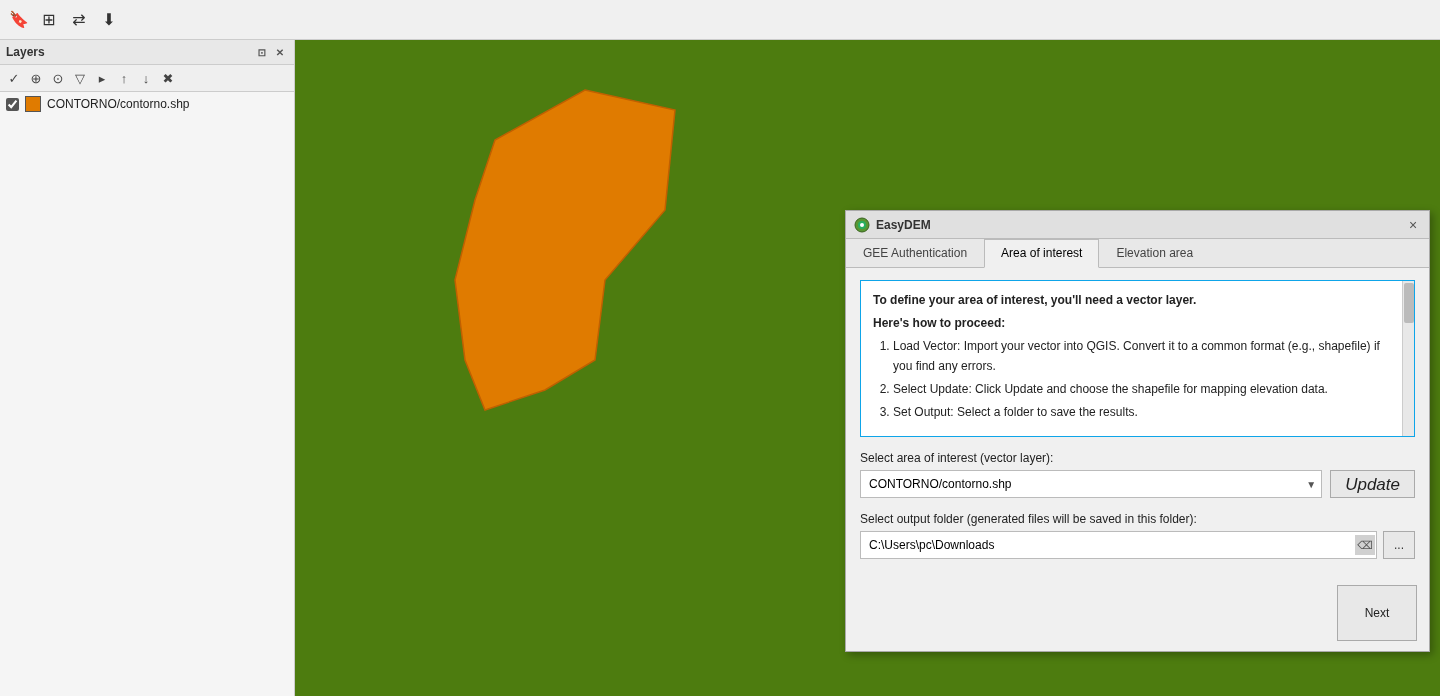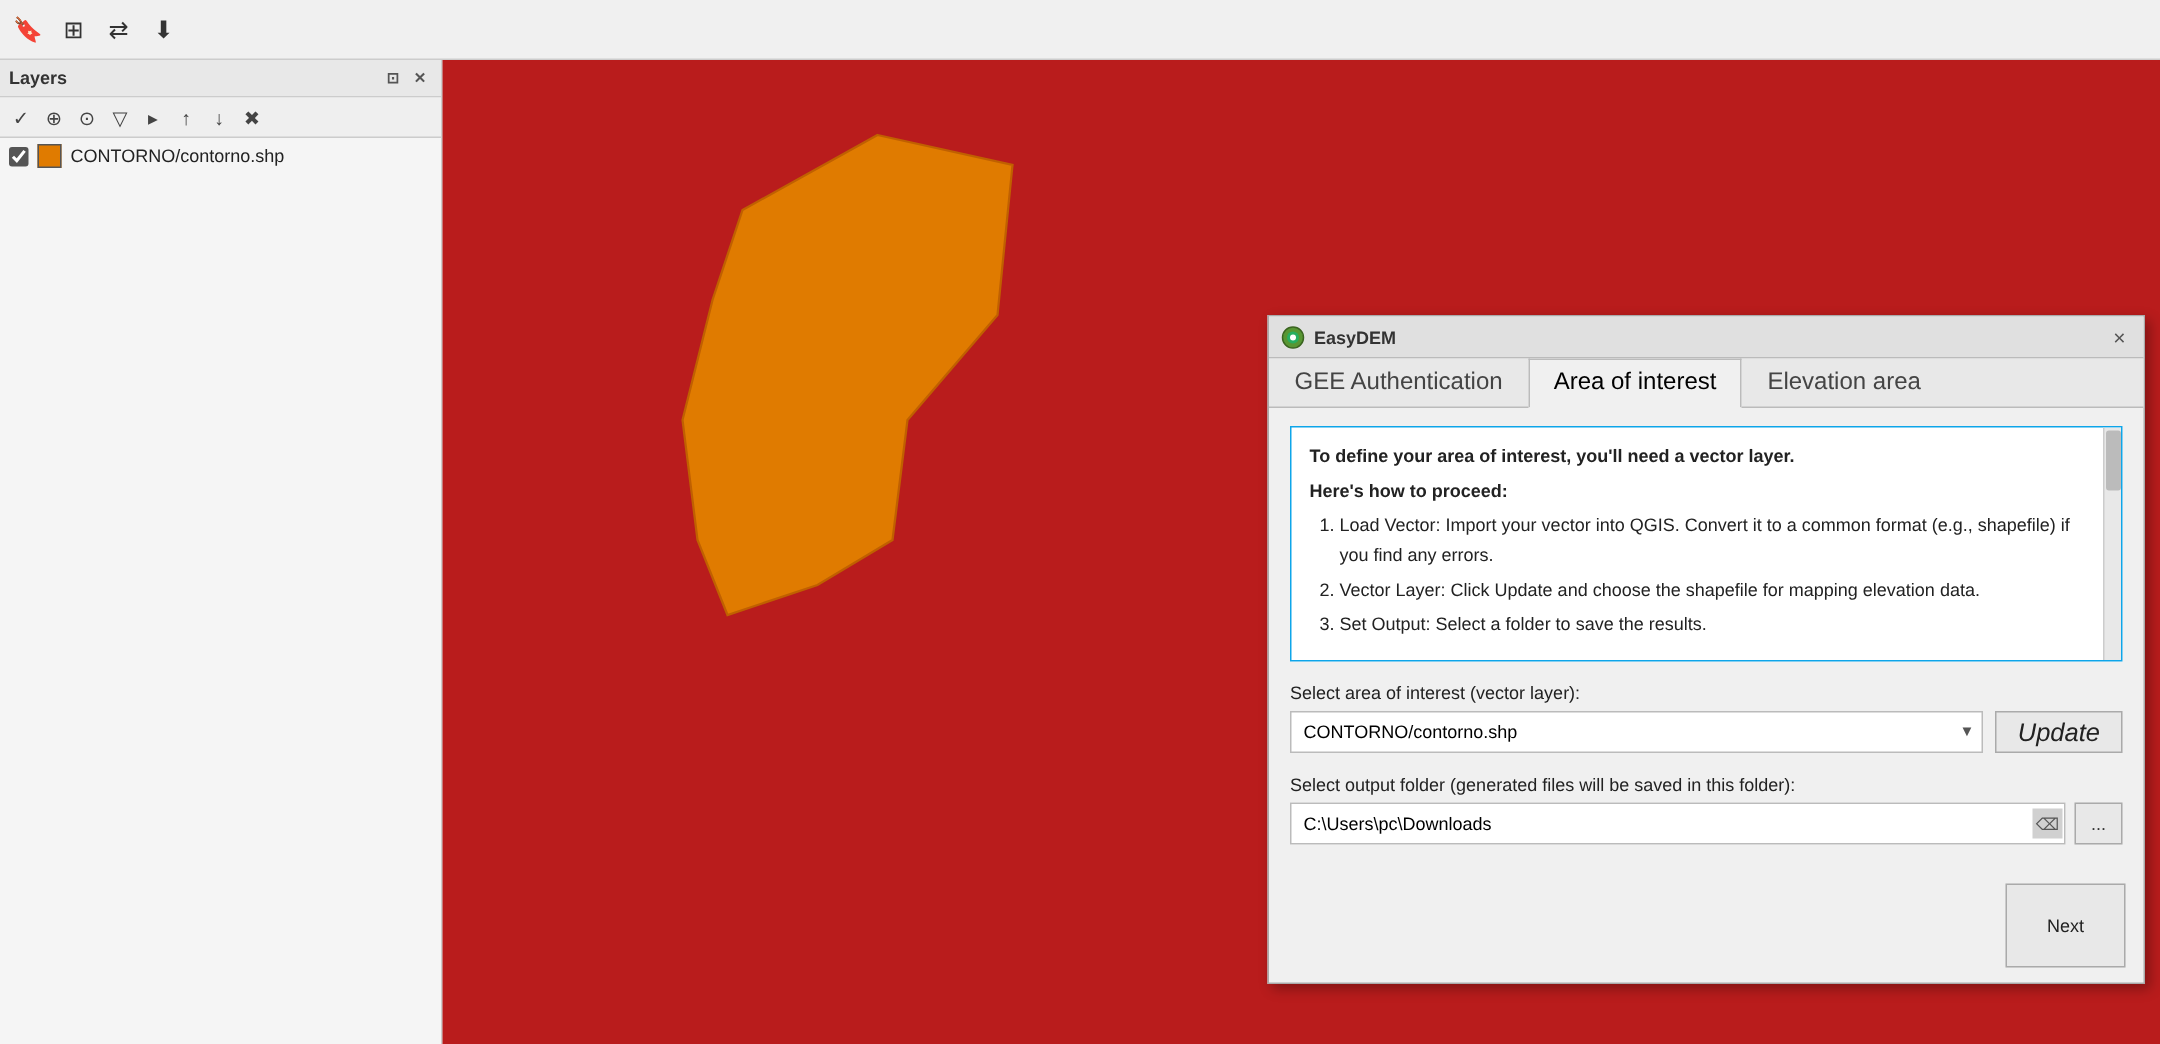--- a/index.html
+++ b/index.html
@@ -112,21 +112,21 @@
       flex-shrink: 0;
     }
     .layer-name {
       font-size: 12px;
       color: #222;
     }
 
     
     .map-canvas {
       flex: 1;
-      background: #b91c1c;
+      background: #4d7c0f;
       position: relative;
       overflow: hidden;
     }
 
     
     .polygon-container {
       position: absolute;
       top: 40px;
       left: 100px;
       width: 340px;
@@ -174,21 +174,21 @@
     }
 
     
     .dialog-tabs {
       display: flex;
       background: #e8e8e8;
       border-bottom: 1px solid #bbb;
     }
     .tab {
       padding: 6px 16px;
-      font-size: 16px;
+      font-size: 12px;
       cursor: pointer;
       border: 1px solid transparent;
       color: #444;
       white-space: nowrap;
     }
     .tab.active {
       background: #f0f0f0;
       border: 1px solid #bbb;
       border-bottom: 1px solid #f0f0f0;
       color: #000;
@@ -434,21 +434,21 @@
         <div class="tab">Elevation area</div>
       </div>
 
       <div class="dialog-content">
 
         <div class="info-box" style="position:relative;">
           <div class="info-title">To define your area of interest, you'll need a vector layer.</div>
           <div class="info-subtitle">Here's how to proceed:</div>
           <ol class="info-list">
             <li><b>Load Vector:</b> Import your vector into QGIS. Convert it to a common format (e.g., shapefile) if you find any errors.</li>
-            <li><b>Vector Layer:</b> Click Update and choose the shapefile for mapping elevation data.</li>
+            <li><b>Select Update:</b> Click Update and choose the shapefile for mapping elevation data.</li>
             <li><b>Set Output:</b> Select a folder to save the results.</li>
           </ol>
           <div class="scrollbar-stub">
             <div class="scrollbar-thumb"></div>
           </div>
         </div>
 
         <div class="field-label">Select area of interest (vector layer):</div>
         <div class="field-row">
           <div class="select-wrapper">

